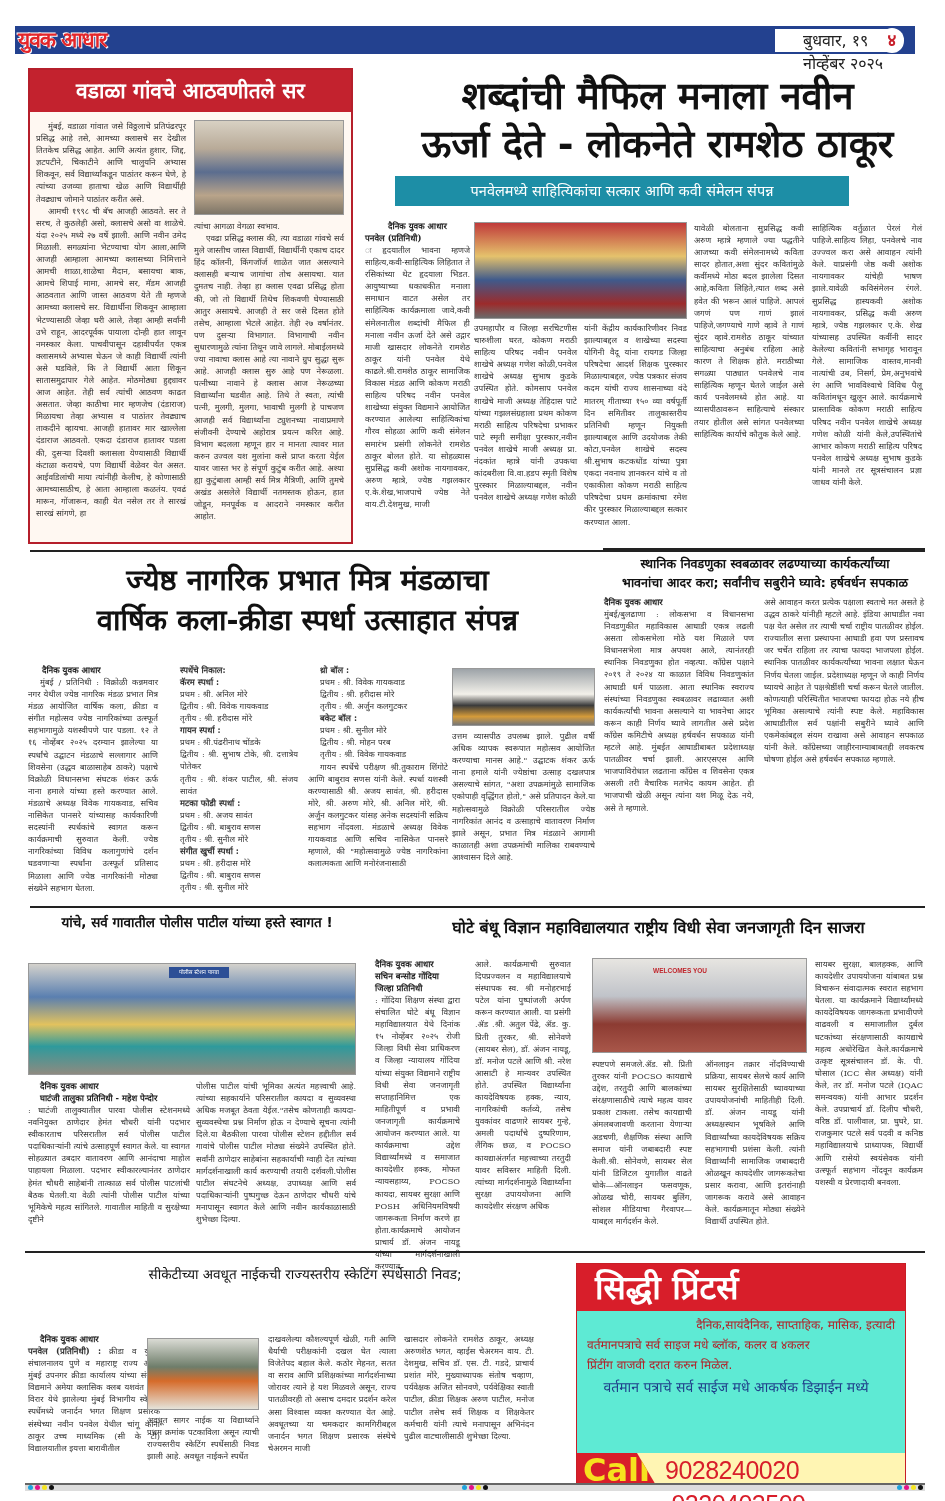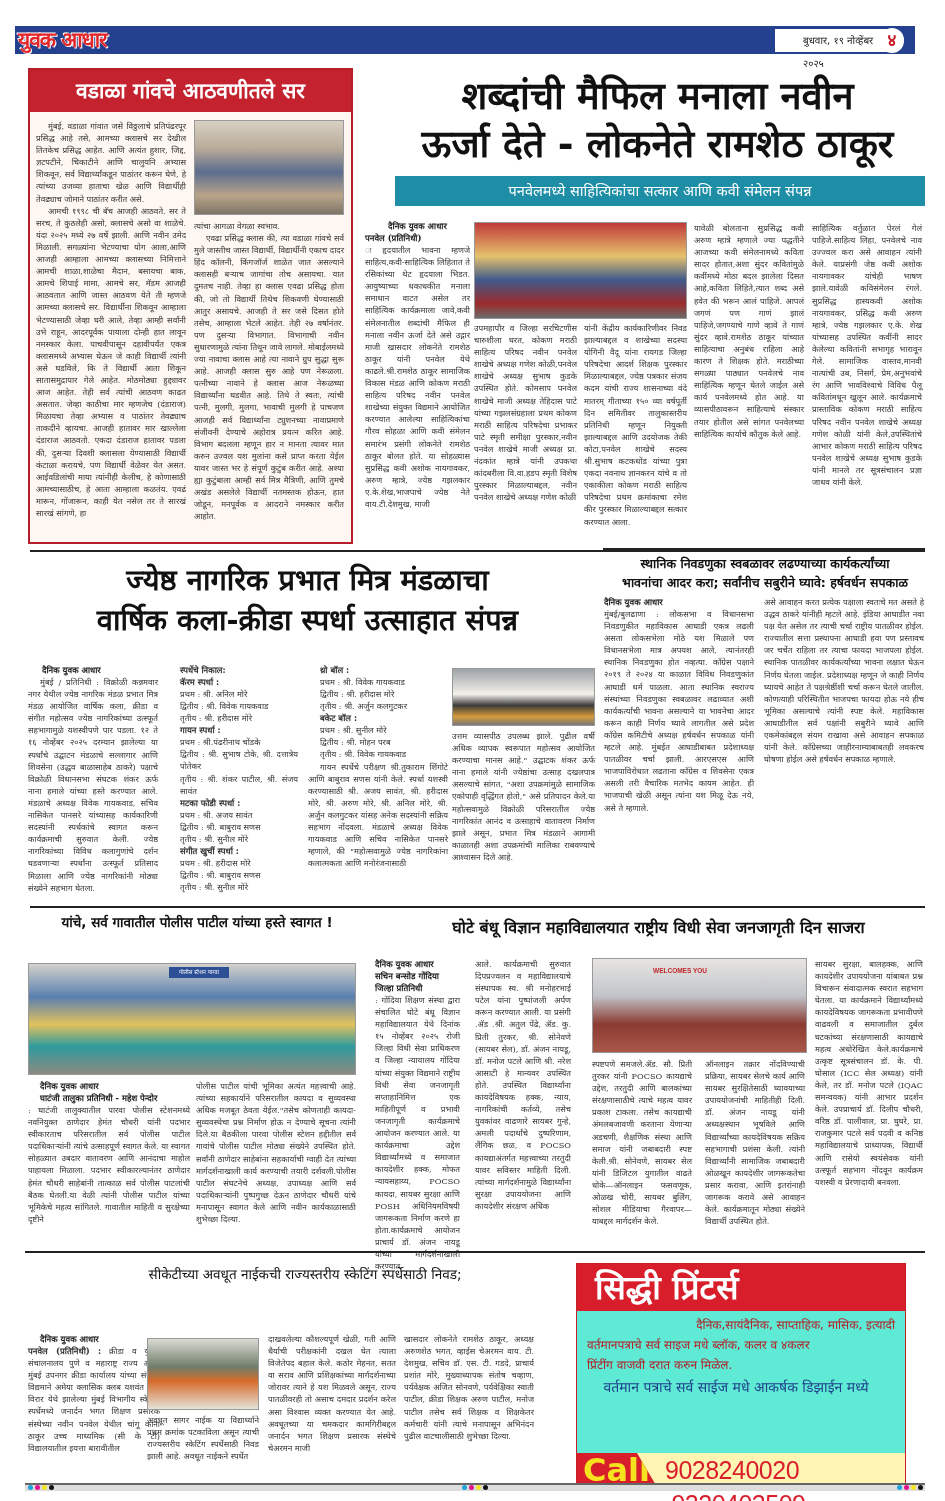--- a/index.html
+++ b/index.html
@@ -1,20 +1,20 @@
 <!DOCTYPE html>
 <html><head>
 <meta charset="utf-8">
 <style>
   * { box-sizing: border-box; margin: 0; padding: 0; }
   body { width: 945px; height: 1501px; background: #fff; font-family: "DejaVu Serif", serif; color: #222; position: relative; overflow: hidden; }
   .abs { position: absolute; }
   .masthead { left: 15px; top: 26px; width: 900px; height: 28px; background: #23418f; }
   .mast-logo { left: 15px; top: 26px; width: 105px; height: 28px; color: #e3262a; font-family: "DejaVu Sans", sans-serif; font-weight: bold; font-size: 21px; line-height: 28px; padding-left: 3px; letter-spacing: -1px; text-shadow: 1px 1px 0 #fff, -1px -1px 0 #fff; }
-  .date-box { left: 775px; top: 29px; width: 120px; height: 23px; background: #fff; font-family: "DejaVu Sans", sans-serif; font-size: 10px; line-height: 23px; padding-left: 28px; }
+  .date-box { left: 775px; top: 29px; width: 120px; height: 23px; background: #fff; font-family: "DejaVu Sans", sans-serif; font-size: 16px; line-height: 23px; padding-left: 28px; }
   .page-num { left: 880px; top: 28px; width: 24px; height: 25px; border-radius: 12px; background: #fff; color: #c8202b; font-family: "DejaVu Sans", sans-serif; font-weight: bold; font-size: 17px; text-align: center; line-height: 25px; }
   .body-text { font-size: 8.2px; line-height: 12.1px; text-align: justify; color: #333; }
   .body-text p { text-indent: 12px; }
   .byline { font-weight: bold; font-size: 8.4px; line-height: 12px; }
   .box1 { left: 28px; top: 68px; width: 325px; height: 476px; border: 2px solid #b51f2b; background: #fff8f2; }
   .box1-head { left: 0; top: 0; width: 100%; height: 42px; background: #c3222e; color: #fff; font-family: "DejaVu Sans", sans-serif; font-weight: bold; font-size: 21px; text-align: center; line-height: 42px; }
   .photo { background: linear-gradient(160deg,#a9a39a 0%,#cfc7bb 35%,#8c8680 60%,#6e6a68 100%); border: 1px solid #999; }
   .photo-people { background: linear-gradient(180deg,#d8d1c3 0%,#b8aa98 30%,#5b6d8f 55%,#b9a48a 80%,#7d7567 100%); }
   .photo-stage { background: linear-gradient(180deg,#c03a3a 0%,#e5c26c 35%,#3f5a8c 60%,#9c2b2b 85%,#6b6b6b 100%); }
   .photo-police { background: linear-gradient(180deg,#d4d2cc 0%,#5a7fb0 30%,#e2c25e 55%,#2e9a9c 75%,#8e8a80 100%); }
@@ -53,21 +53,21 @@
   <div class="abs body-text" style="left:164px;top:150px;width:150px;">
     <p style="text-indent:0">त्यांचा आगळा वेगळा स्वभाव.</p>
     <p>एवढा प्रसिद्ध क्लास की, त्या वडाळा गांवचे सर्व मुले जास्तीच जास्त विद्यार्थी, विद्यार्थीनी एकाच दादर हिंद कॉलनी, किंगजॉर्ज शाळेत जात असल्याने क्लासही बऱ्याच जागांचा तोच असायचा. यात दुमतच नाही. तेव्हा हा क्लास एवढा प्रसिद्ध होता की, जो तो विद्यार्थी तिथेच शिकवणी घेण्यासाठी आतुर असायचे. आजही ते सर जसे दिसत होते तसेच, आम्हाला भेटले आहेत. तेही २७ वर्षानंतर. पण दुसऱ्या विभागात. विभागाची नवीन सुधारणामुळे त्यांना तिथून जावे लागले. मोबाईलमध्ये ज्या नावाचा क्लास आहे त्या नावाने ग्रुप सुद्धा सुरू आहे. आजही क्लास सुरु आहे पण नेरूळला. पत्नीच्या नावाने हे क्लास आज नेरूळच्या विद्यार्थ्यांना घडवीत आहे. तिथे ते स्वतः, त्यांची पत्नी, मुलगी, मुलगा, भावाची मुलगी हे पाचजण आजही सर्व विद्यार्थ्यांना ट्युशनच्या नावाप्रमाणे संजीवनी देण्याचे अहोरात्र प्रयत्न करित आहे. विभाग बदलला म्हणून हार न मानता त्यावर मात करुन उज्वल यश मुलांना कसे प्राप्त करता येईल यावर जास्त भर हे संपूर्ण कुटुंब करीत आहे. अश्या ह्या कुटुंबाला आम्ही सर्व मित्र मैत्रिणी, आणि तुमचे अखंड असलेले विद्यार्थी नतमस्तक होऊन, हात जोडून, मनपूर्वक व आदराने नमस्कार करीत आहोत.</p>
   </div>
 </div>
 
 <div class="abs headline-big" style="left:380px;top:72px;width:555px;font-size:38px;line-height:48px;">
   <div>शब्दांची मैफिल मनाला नवीन</div>
   <div>ऊर्जा देते - लोकनेते रामशेठ ठाकूर</div>
 </div>
-<div class="abs" style="left:395px;top:176px;width:530px;height:30px;background:#1d8ea6;color:#fff;font-family:'DejaVu Sans',sans-serif;font-size:14.5px;line-height:30px;text-align:center;">पनवेलमध्ये साहित्यिकांचा सत्कार आणि कवी संमेलन संपन्न</div>
+<div class="abs" style="left:395px;top:176px;width:454px;height:30px;background:#1d8ea6;color:#fff;font-family:'DejaVu Sans',sans-serif;font-size:14.5px;line-height:30px;text-align:center;">पनवेलमध्ये साहित्यिकांचा सत्कार आणि कवी संमेलन संपन्न</div>
 <div class="abs" style="left:365px;top:220px;width:105px;">
   <div class="byline" style="text-align:center">दैनिक युवक आधार</div>
   <div class="byline">पनवेल (प्रतिनिधी)</div>
   <div class="body-text">ः हृदयातील भावना म्हणजे साहित्य,कवी-साहित्यिक लिहितात ते रसिकांच्या थेट हृदयाला भिडत. आयुष्याच्या धकाधकीत मनाला समाधान वाटत असेल तर साहित्यिक कार्यक्रमाला जावे,कवी संमेलनातील शब्दांची मैफिल ही मनाला नवीन ऊर्जा देते असे उद्गार माजी खासदार लोकनेते रामशेठ ठाकूर यांनी पनवेल येथे काढले.श्री.रामशेठ ठाकूर सामाजिक विकास मंडळ आणि कोकण मराठी साहित्य परिषद नवीन पनवेल शाखेच्या संयुक्त विद्यमाने आयोजित करण्यात आलेल्या साहित्यिकांचा गौरव सोहळा आणि कवी संमेलन समारंभ प्रसंगी लोकनेते रामशेठ ठाकूर बोलत होते. या सोहळ्यास सुप्रसिद्ध कवी अशोक नायगावकर, अरुण म्हात्रे, ज्येष्ठ गझलकार ए.के.शेख,भाजपाचे ज्येष्ठ नेते वाय.टी.देशमुख, माजी</div>
 </div>
 <div class="abs photo photo-stage" style="left:474px;top:222px;width:213px;height:97px;"></div>
 <div class="abs body-text" style="left:474px;top:322px;width:103px;">उपमहापौर व जिल्हा सरचिटणीस चारुशीला घरत, कोकण मराठी साहित्य परिषद नवीन पनवेल शाखेचे अध्यक्ष गणेश कोळी,पनवेल शाखेचे अध्यक्ष सुभाष कुडके उपस्थित होते. कोमसाप पनवेल शाखेचे माजी अध्यक्ष तेहिदास पाटे यांच्या गझलसंग्रहाला प्रथम कोकण मराठी साहित्य परिषदेचा प्रभाकर पाटे स्मृती समीक्षा पुरस्कार,नवीन पनवेल शाखेचे माजी अध्यक्ष प्रा. नंदकांत म्हात्रे यांनी उपकथा कांदबरीला वि.वा.हडप स्मृती विशेष पुरस्कार मिळाल्याबद्दल, नवीन पनवेल शाखेचे अध्यक्ष गणेश कोळी</div>
 <div class="abs body-text" style="left:584px;top:322px;width:103px;">यांनी केंद्रीय कार्यकारिणीवर निवड झाल्याबद्दल व शाखेच्या सदस्या योगिनी वैदू यांना रायगड जिल्हा परिषदेचा आदर्श शिक्षक पुरस्कार मिळाल्याबद्दल, ज्येष्ठ पत्रकार संजय कदम यांची राज्य शासनाच्या वंदे मातरम् गीताच्या १५० व्या वर्षपूर्ती दिन समितीवर तालुकास्तरीय प्रतिनिधी म्हणून नियुक्ती झाल्याबद्दल आणि उदयोजक तेकी कोटा,पनवेल शाखेचे सदस्य श्री.सुभाष कटकधोंड यांच्या पुत्रा एकदा नवनाथ ज्ञानकरन यांचे व तो एकाकीला कोकण मराठी साहित्य परिषदेचा प्रथम क्रमांकाचा रमेश कीर पुरस्कार मिळाल्याबद्दल सत्कार करण्यात आला.</div>
 <div class="abs body-text" style="left:694px;top:222px;width:110px;">यावेळी बोलताना सुप्रसिद्ध कवी अरुण म्हात्रे म्हणाले ज्या पद्धतीने आजच्या कवी संमेलनामध्ये कविता सादर होतात,अशा सुंदर कवितांमुळे कवींमध्ये मोठा बदल झालेला दिसत आहे,कविता लिहिते,त्यात शब्द असे हवेत की भरून आलं पाहिजे. आपलं जगणं पण गाणं झालं पाहिजे,जगण्याचे गाणे व्हावे ते गाणं सुंदर व्हावे.रामशेठ ठाकूर यांच्यात साहित्याचा अनुबंध राहिला आहे कारण ते शिक्षक होते. मराठीच्या सगळ्या पाठ्यात पनवेलचे नाव साहित्यिक म्हणून घेतले जाईल असे कार्य पनवेलमध्ये होत आहे. या व्यासपीठावरून साहित्याचे संस्कार तयार होतील असे सांगत पनवेलच्या साहित्यिक कार्याचे कौतुक केले आहे.</div>
 <div class="abs body-text" style="left:812px;top:222px;width:110px;">साहित्यिक वर्तुळात पेरलं गेलं पाहिजे.साहित्य लिहा, पनवेलचे नाव उज्ज्वल करा असे आवाहन त्यांनी केले. याप्रसंगी जेष्ठ कवी अशोक नायगावकर यांचेही भाषण झाले.यावेळी कविसंमेलन रंगले. सुप्रसिद्ध हास्यकवी अशोक नायगावकर, प्रसिद्ध कवी अरुण म्हात्रे, ज्येष्ठ गझलकार ए.के. शेख यांच्यासह उपस्थित कवींनी सादर केलेल्या कवितांनी सभागृह भारावून गेले. सामाजिक वास्तव,मानवी नात्यांची उब, निसर्ग, प्रेम,अनुभवांचे रंग आणि भावविश्वाचे विविध पैलू कवितांमधून खुलून आले. कार्यक्रमाचे प्रास्ताविक कोकण मराठी साहित्य परिषद नवीन पनवेल शाखेचे अध्यक्ष गणेश कोळी यांनी केले,उपस्थितांचे आभार कोकण मराठी साहित्य परिषद पनवेल शाखेचे अध्यक्ष सुभाष कुडके यांनी मानले तर सूत्रसंचालन प्रज्ञा जाधव यांनी केले.</div>

